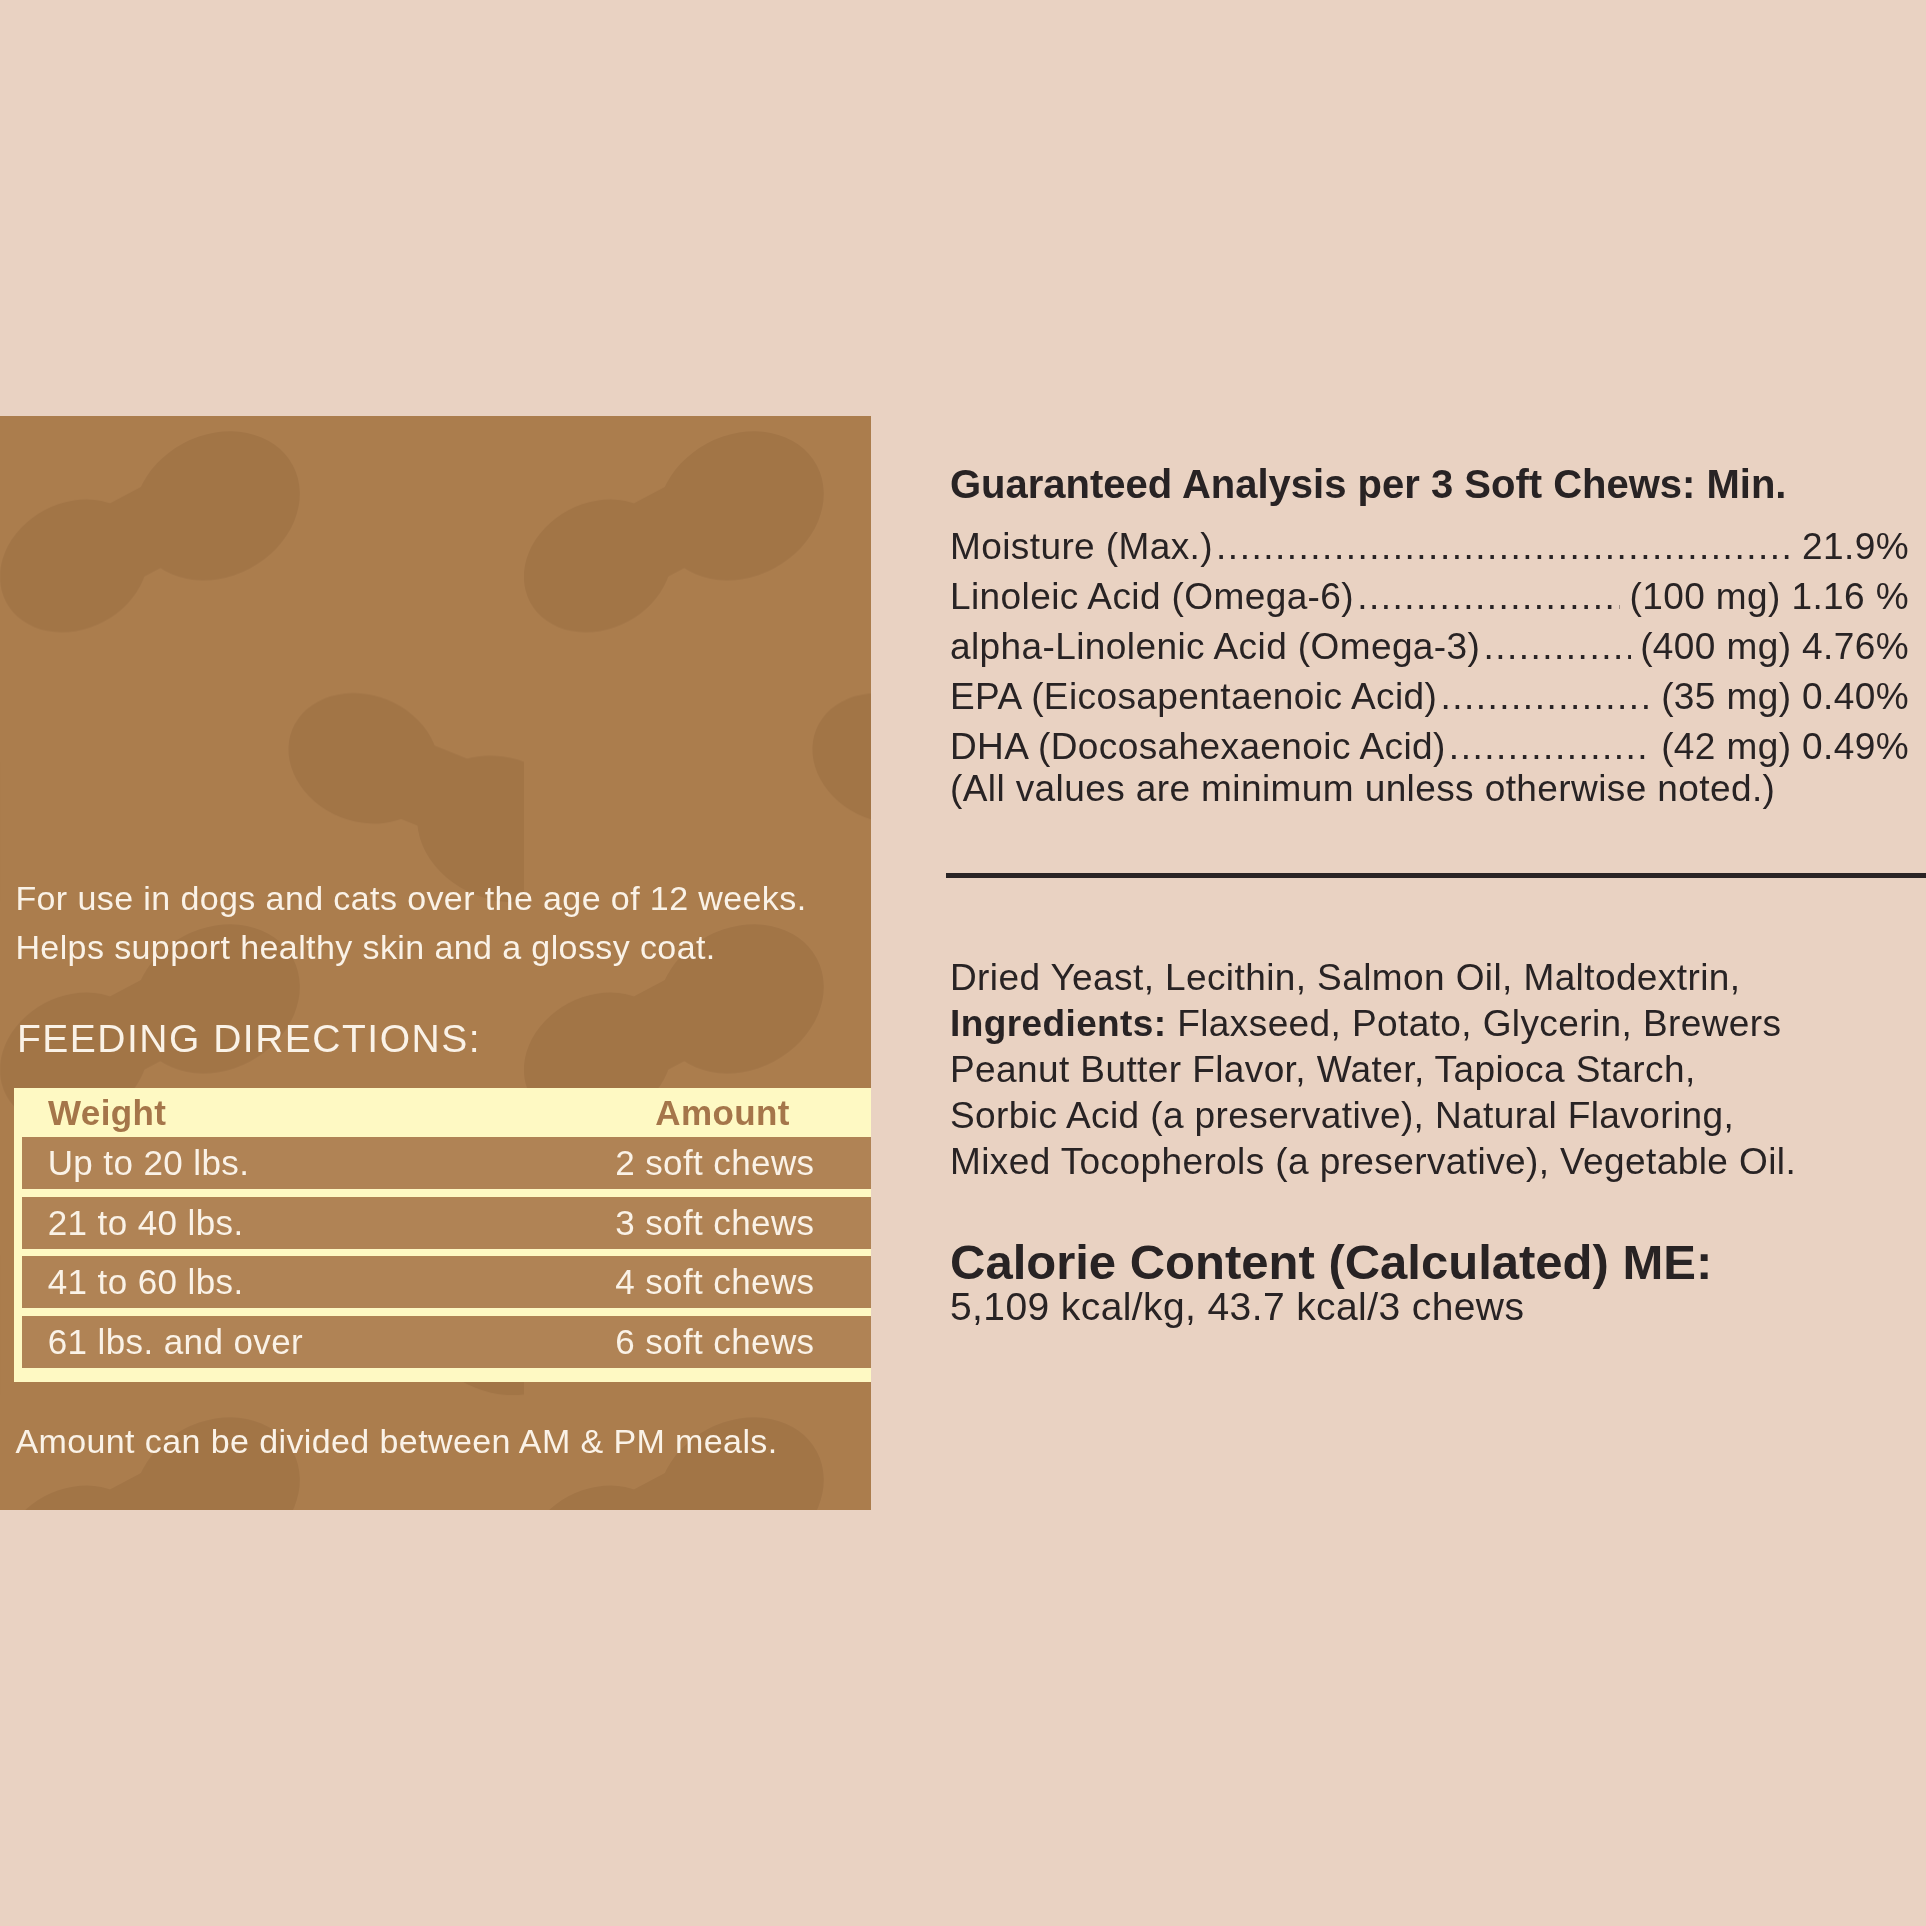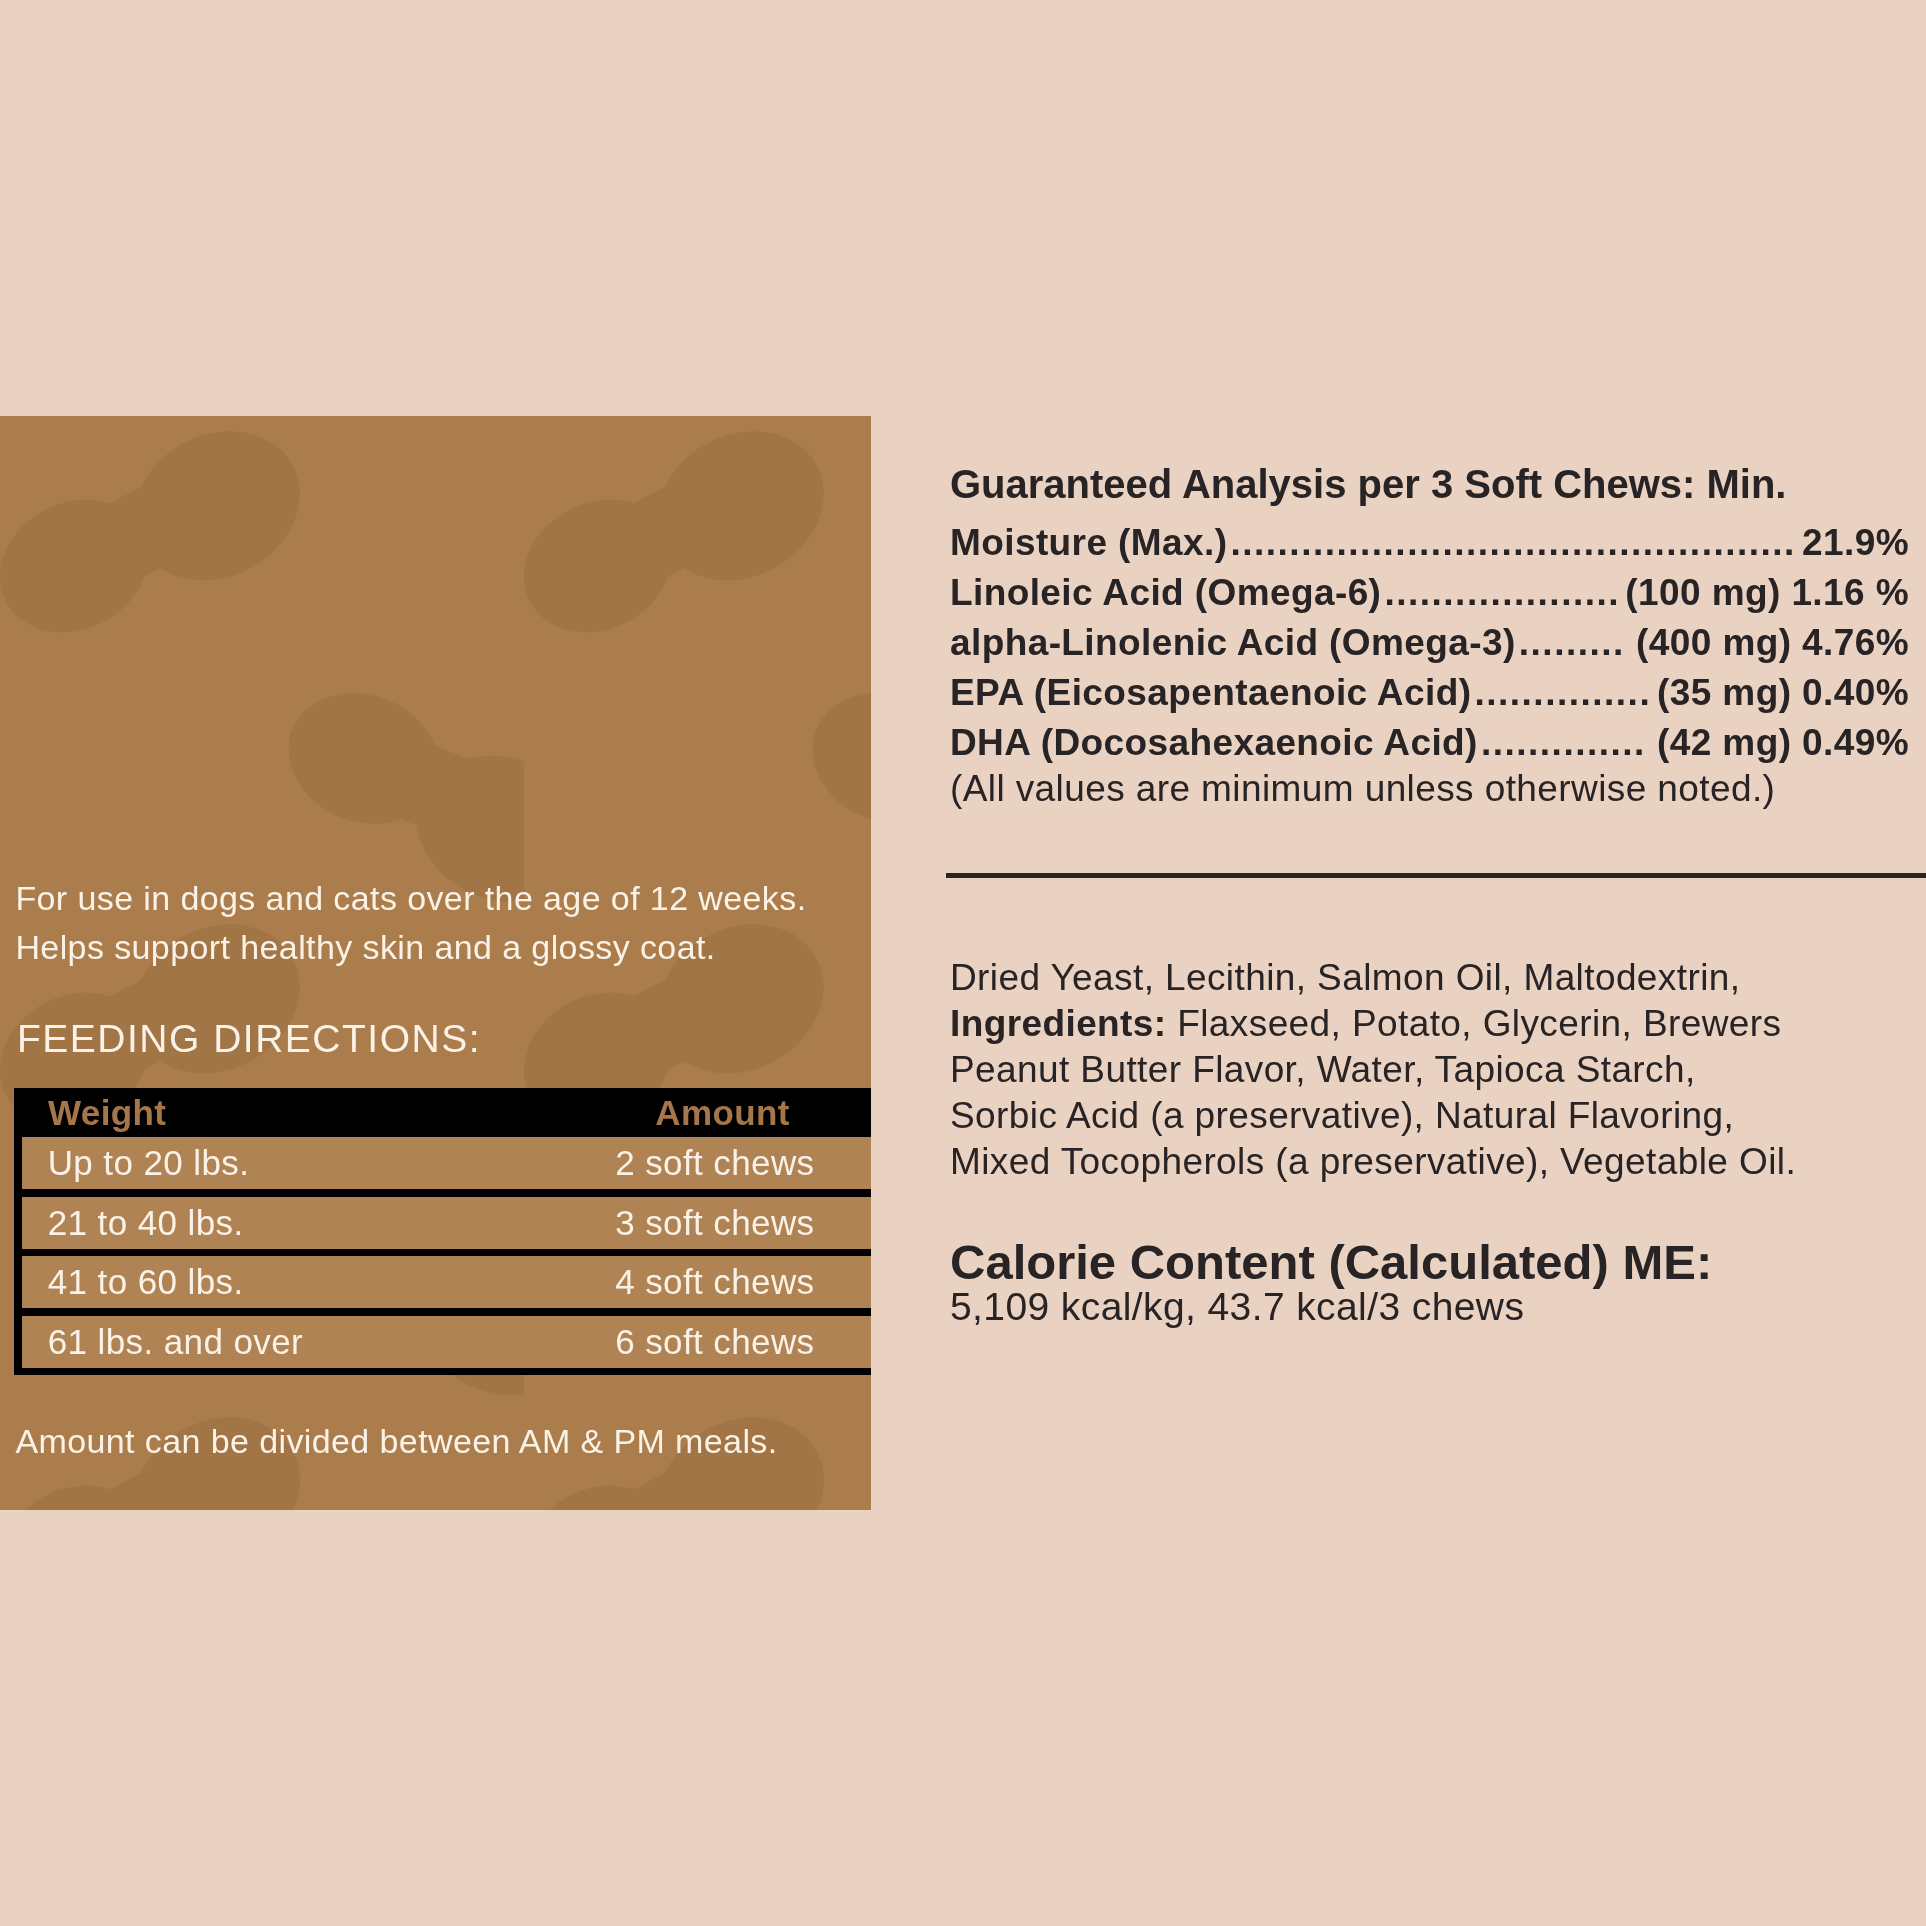--- a/index.html
+++ b/index.html
@@ -27,22 +27,22 @@
     font-size:34px;line-height:49px;letter-spacing:0.4px;white-space:nowrap;
   }
   .feeding-heading{
     position:absolute;left:17px;top:601px;
     font-size:39px;font-weight:normal;letter-spacing:1.5px;white-space:nowrap;
   }
 
   
   .feed-table{
     position:absolute;left:14px;top:672px;width:905px;
-    background:#000000;
-    padding-bottom:7px;
+    background:#fef9c3;
+    padding-bottom:14px;
   }
   .ft-header{
     display:flex;align-items:center;height:49px;
     color:#a5764a;font-weight:bold;font-size:35px;letter-spacing:0.4px;
   }
   .ft-row{
     display:flex;align-items:center;height:52px;
     background:#b08355;margin-top:7.7px;
     font-size:35px;letter-spacing:0.4px;color:#faf2e7;
   }
@@ -57,22 +57,22 @@
     font-size:34px;letter-spacing:0.4px;white-space:nowrap;
   }
   .ga-heading{
     position:absolute;left:950px;top:462px;width:971px;
     font-size:40px;font-weight:bold;letter-spacing:0;white-space:nowrap;
   }
   .ga-list{
     position:absolute;left:950px;top:518px;width:959px;
   }
   .ga-row{
-    display:flex;align-items:center;height:50px;
-    font-size:37px;letter-spacing:0.4px;font-weight:bold;
+    display:flex;align-items:flex-end;height:50px;
+    font-size:37px;letter-spacing:0.4px;
   }
   .ga-name{white-space:nowrap;}
   .ga-leader{
     flex:1;overflow:hidden;white-space:nowrap;
     letter-spacing:1.5px;margin:0 3.1px;
   }
   .ga-value{white-space:nowrap;margin-left:6.2px;}
   .ga-note{
     position:absolute;left:950px;top:768px;
     font-size:37px;letter-spacing:0.4px;white-space:nowrap;

